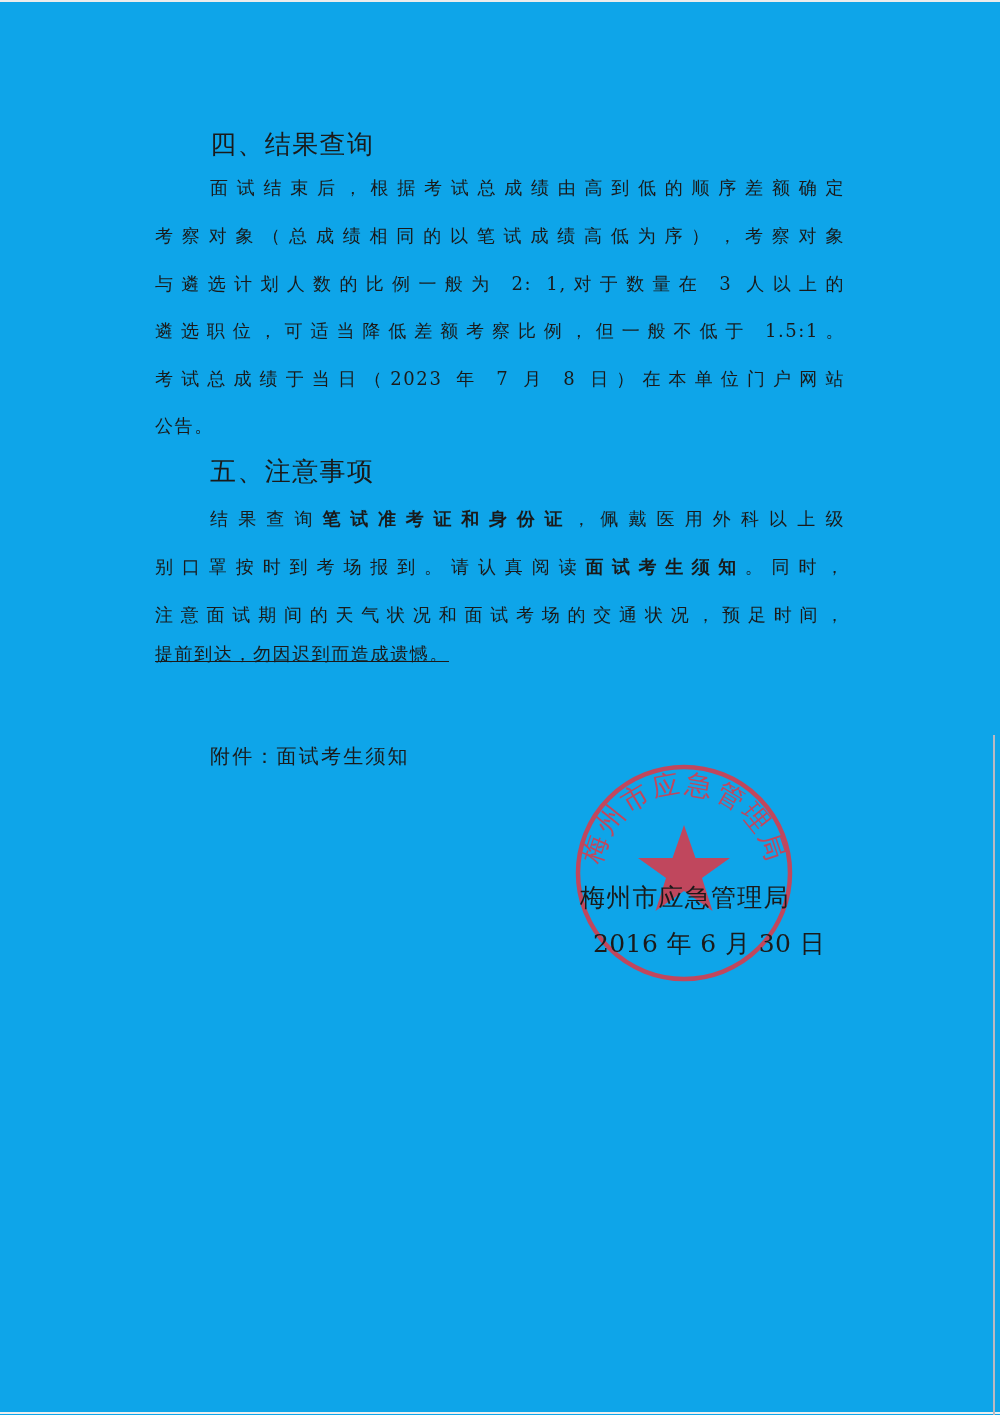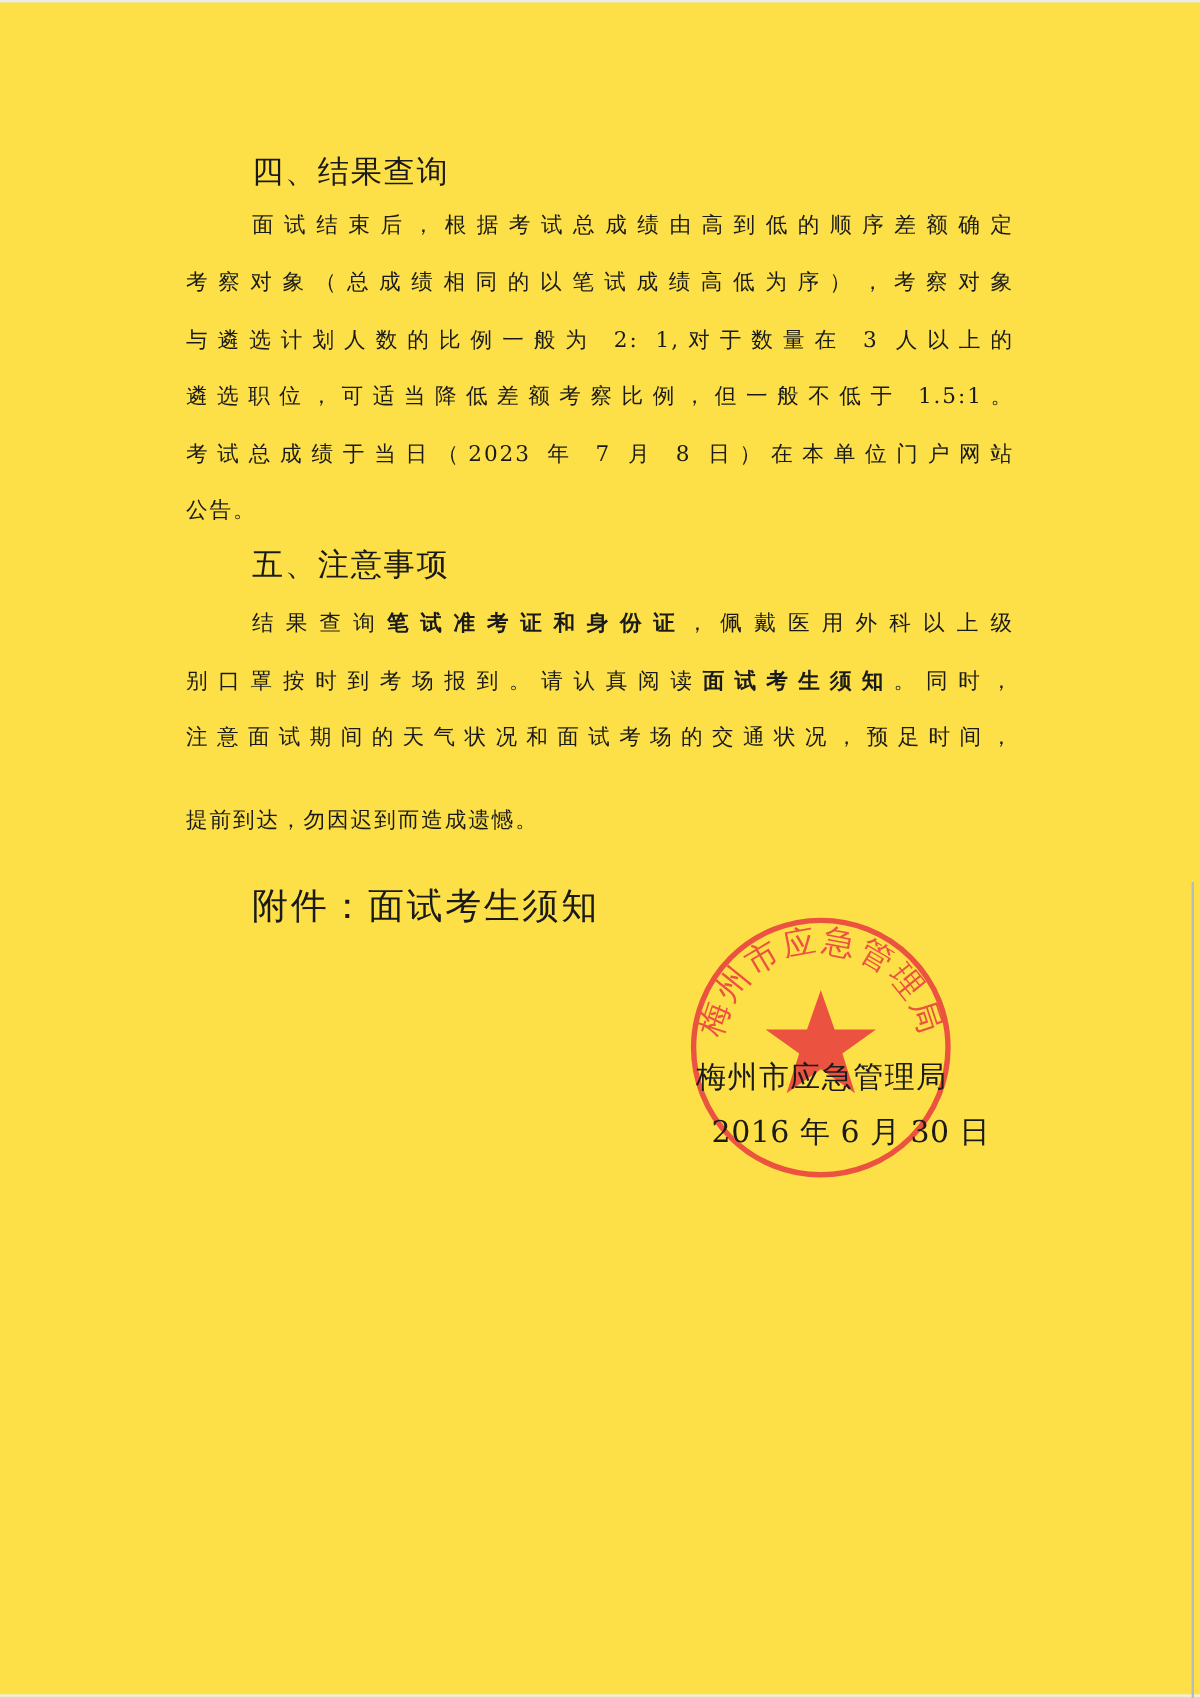--- a/index.html
+++ b/index.html
@@ -1,32 +1,32 @@
 <!DOCTYPE html>
 <html><head>
 <meta charset="utf-8">
 <style>
   html, body { margin: 0; padding: 0; background: #ffffff; }
   body { width: 1000px; height: 1415px; position: relative; overflow: hidden;
          font-family: "DejaVu Serif", "Liberation Serif", serif; color: #1a1a1a; }
-  .page { position: absolute; left: 0; top: 0; width: 1000px; height: 1415px; background: #fde047; }
+  .page { position: absolute; left: 0; top: 0; width: 1000px; height: 1415px; background: #0ea5e9; }
   .scan-top { position: absolute; left: 0; top: 0; width: 1000px; height: 2px; background: #ececec; }
   .scan-bottom { position: absolute; left: 0; top: 1412px; width: 1000px; height: 2px; background: #eeeeee; }
   .scan-right { position: absolute; left: 993px; top: 735px; width: 2px; height: 680px; background: #b9b9c2; }
   .line { position: absolute; left: 155px; width: 690px; height: 40px; line-height: 40px;
           font-size: 18px; letter-spacing: 1.6px; white-space: nowrap; text-align: justify;
           text-align-last: justify; }
   .line.last { text-align-last: left; }
   .heading { position: absolute; left: 210px; height: 40px; line-height: 40px; font-size: 26px;
              letter-spacing: 1.4px; white-space: nowrap;
              font-family: "DejaVu Sans", "Liberation Sans", sans-serif; }
   .indent { padding-left: 55px; width: 635px; }
   .b { font-weight: bold; font-family: Liberation Serif, serif; letter-spacing: 1.2px; }
   .attach { position: absolute; left: 210px; top: 736px; height: 40px; line-height: 40px;
-            font-size: 30px; letter-spacing: 2.2px; white-space: nowrap; }
+            font-size: 20px; letter-spacing: 2.2px; white-space: nowrap; }
   .sig { position: absolute; left: 580px; top: 878px; height: 40px; line-height: 40px;
          font-size: 25px; letter-spacing: 1.2px; white-space: nowrap; z-index: 3; }
   .date { position: absolute; left: 593px; top: 924px; height: 40px; line-height: 40px;
           font-size: 25px; letter-spacing: 0.4px; white-space: nowrap; z-index: 3; }
   .seal { position: absolute; left: 574px; top: 763px; width: 220px; height: 220px; z-index: 2; opacity: 0.82; }
 </style>
 </head>
 <body>
 
 <div class="page">
@@ -43,21 +43,21 @@
   <div class="line last" style="top:406px;">公告。</div>
 
   <div class="heading" style="top:451px;">五、注意事项</div>
   <div class="line indent" style="top:499px;">
     <span>结果查询</span><span class="b">笔试准考证和身份证</span><span>，佩戴医用外科以上级</span>
   </div>
   <div class="line" style="top:547px;">
     <span>别口罩按时到考场报到。请认真阅读</span><span class="b">面试考生须知</span><span>。同时，</span>
   </div>
   <div class="line" style="top:595px;">注意面试期间的天气状况和面试考场的交通状况，预足时间，</div>
-  <div class="line last" style="top:664px;">提前到达，勿因迟到而造成遗憾。</div>
+  <div class="line last" style="top:634px;text-decoration:underline;">提前到达，勿因迟到而造成遗憾。</div>
 
   <div class="attach">
     <span>附件：</span><span>面试考生须知</span>
   </div>
 
   <svg class="seal" viewBox="0 0 220 220">
     <defs>
       <path id="sealArc" d="M 34 150 A 84 84 0 1 1 186 150"></path>
     </defs>
     <circle cx="110" cy="110" r="106" fill="none" stroke="#e8333f" stroke-width="4.5"></circle>

